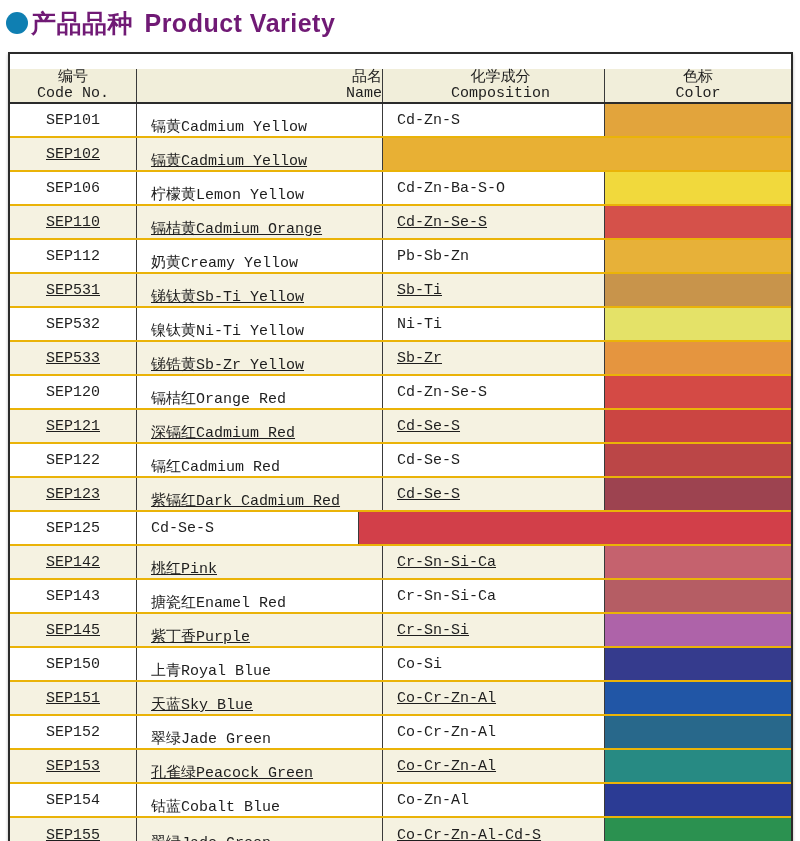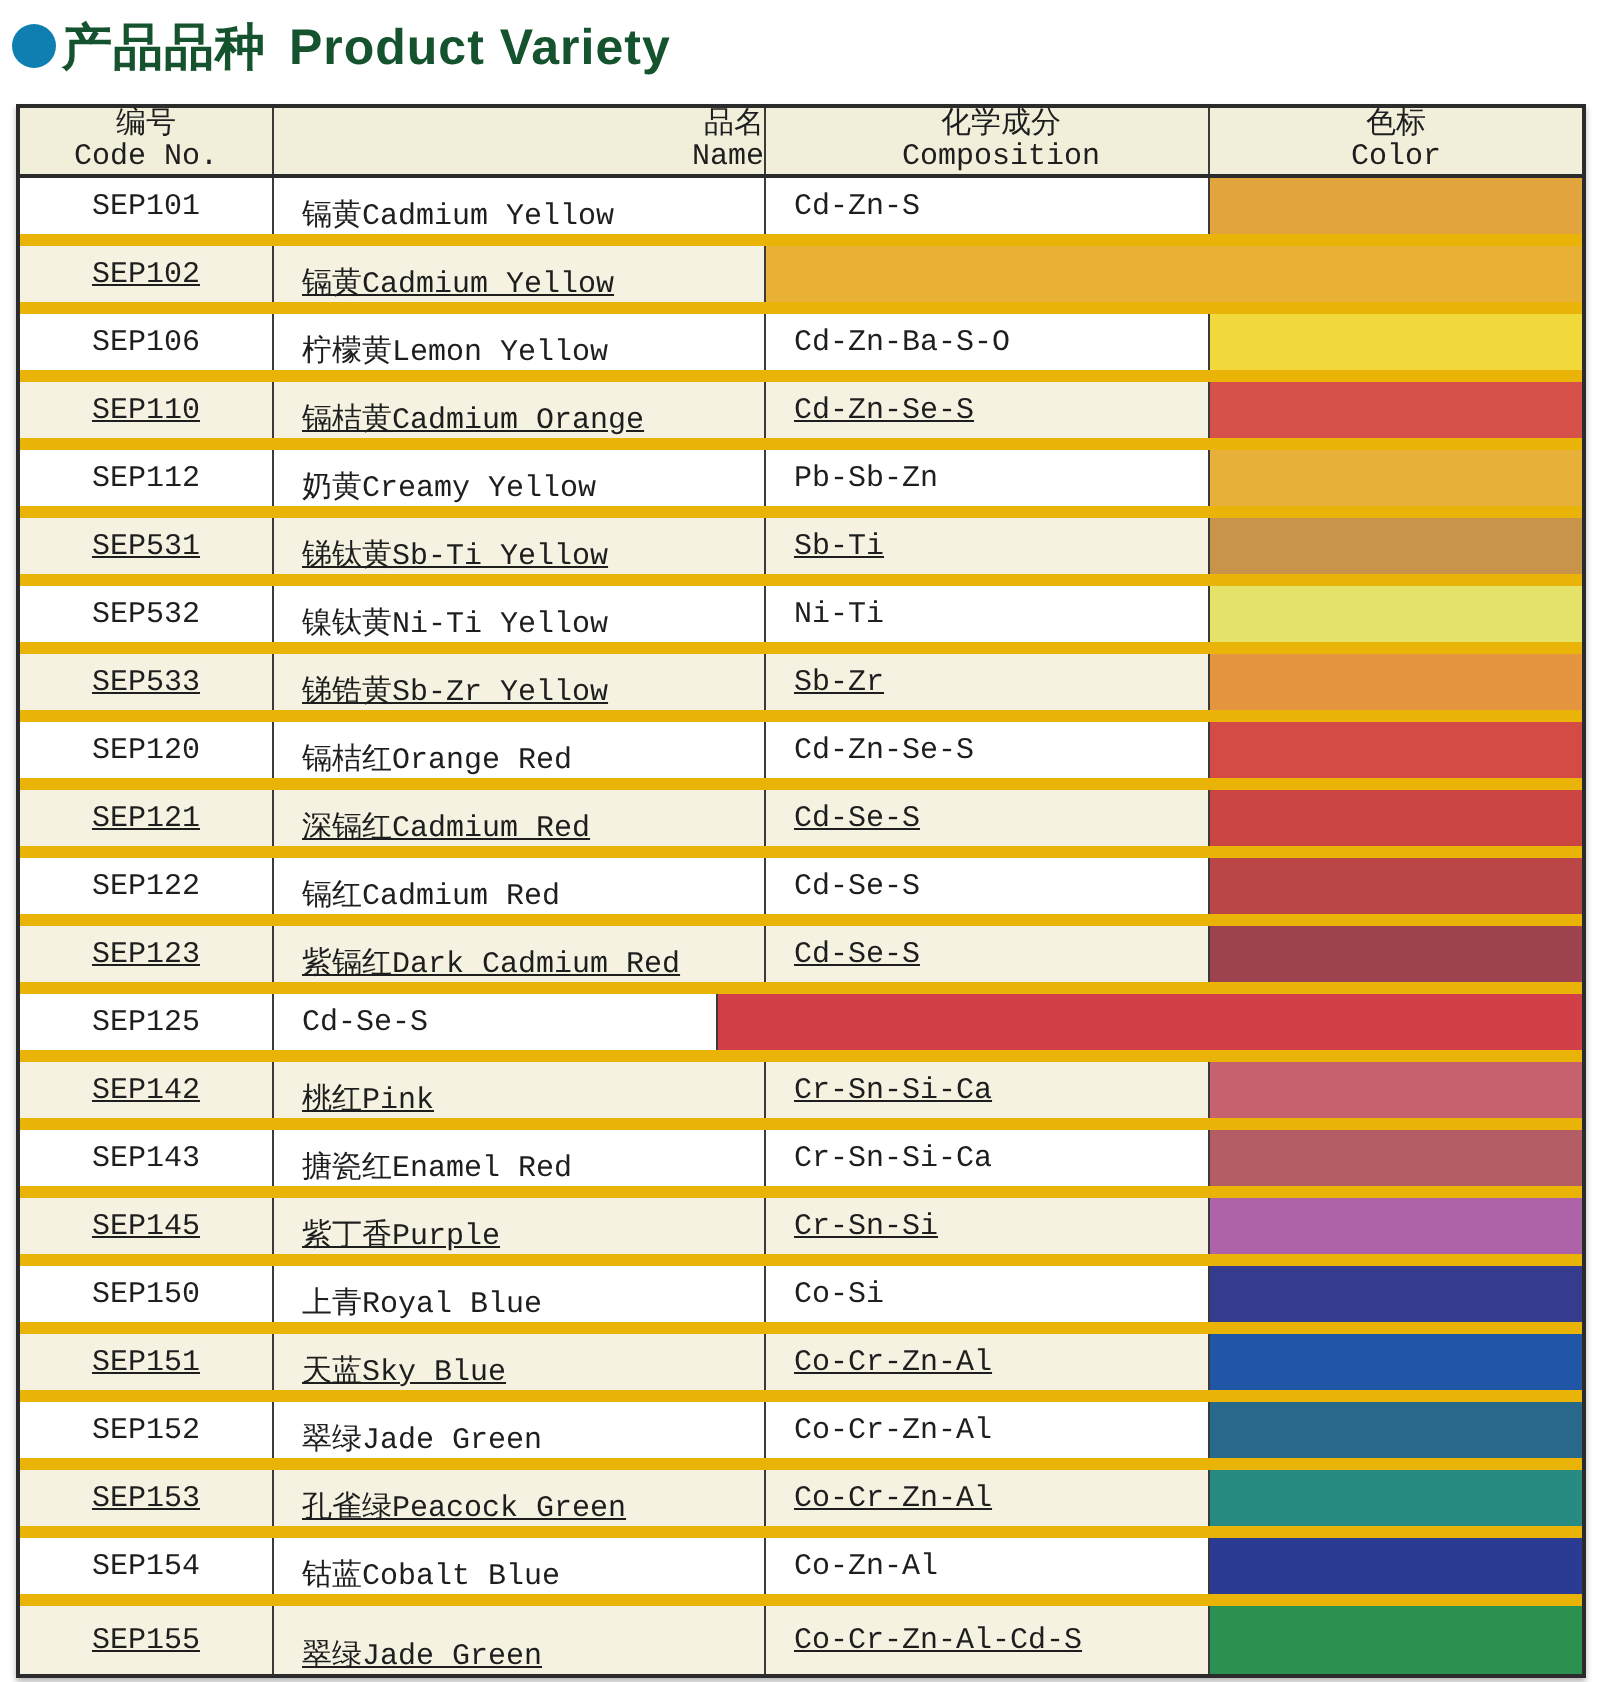--- a/index.html
+++ b/index.html
@@ -29,21 +29,21 @@
     height: 22px;
     border-radius: 50%;
     background: #0f7fb2;
     margin-right: 3px;
     flex: 0 0 auto;
   }
   .title-text {
     font-family: "Liberation Sans", "DejaVu Sans", sans-serif;
     font-weight: bold;
     font-size: 25px;
-    color: #14532d;
+    color: #701a75;
     letter-spacing: 0.5px;
     white-space: nowrap;
   }
   .title-text .cn { margin-right: 4px; }
   
   .ptable {
     position: absolute;
     left: 8px;
     top: 52px;
     width: 785px;
@@ -51,37 +51,38 @@
     border: 2px solid #2b2b2b;
     box-shadow: 0 2px 3px rgba(0,0,0,0.28);
     background: #ffffff;
   }
   .thead {
     display: flex;
     height: 35px;
     background: #f1eeda;
     border-bottom: 2px solid #2b2b2b;
     box-sizing: border-box;
+    margin-top: 15px;
   }
   .hcell {
     display: flex;
     flex-direction: column;
     justify-content: center;
     align-items: center;
     line-height: 16px;
     font-size: 15px;
     box-sizing: border-box;
     border-right: 1px solid #3a3a3a;
   }
   .hcell:last-child { border-right: none; }
   .trow {
     display: flex;
     height: 34px;
     box-sizing: border-box;
-    border-bottom: 6px solid #eab308;
+    border-bottom: 2px solid #eab308;
     background: #ffffff;
   }
   .trow:last-child { border-bottom: none; }
   .trow.stripe { background: #f5f2e1; text-decoration: underline; }
   .cell {
     display: flex;
     align-items: center;
     font-size: 15px;
     box-sizing: border-box;
     border-right: 1px solid #3a3a3a;

